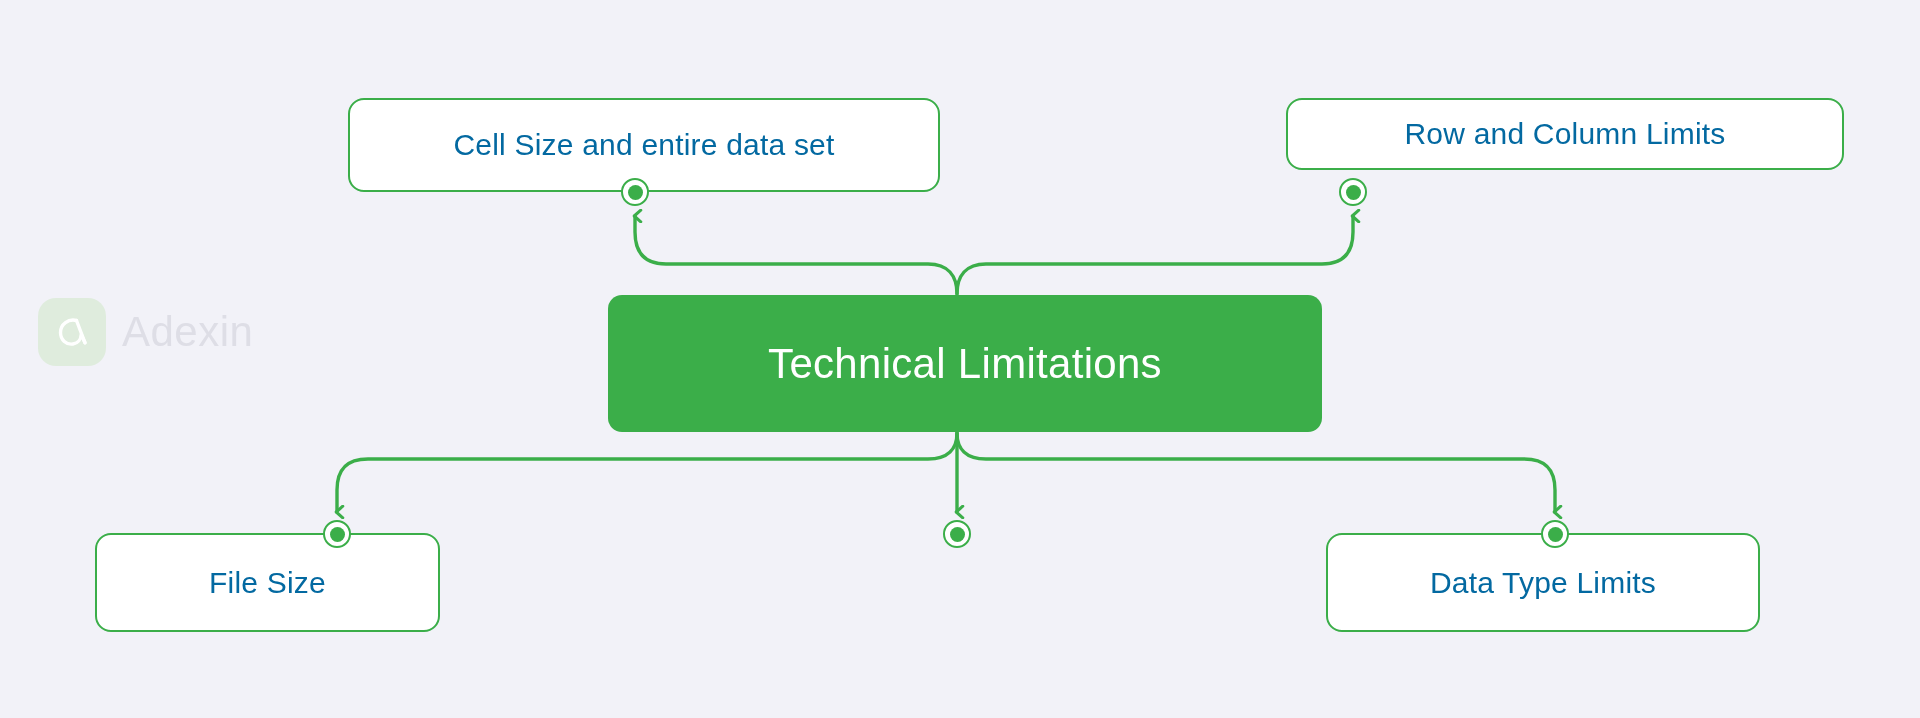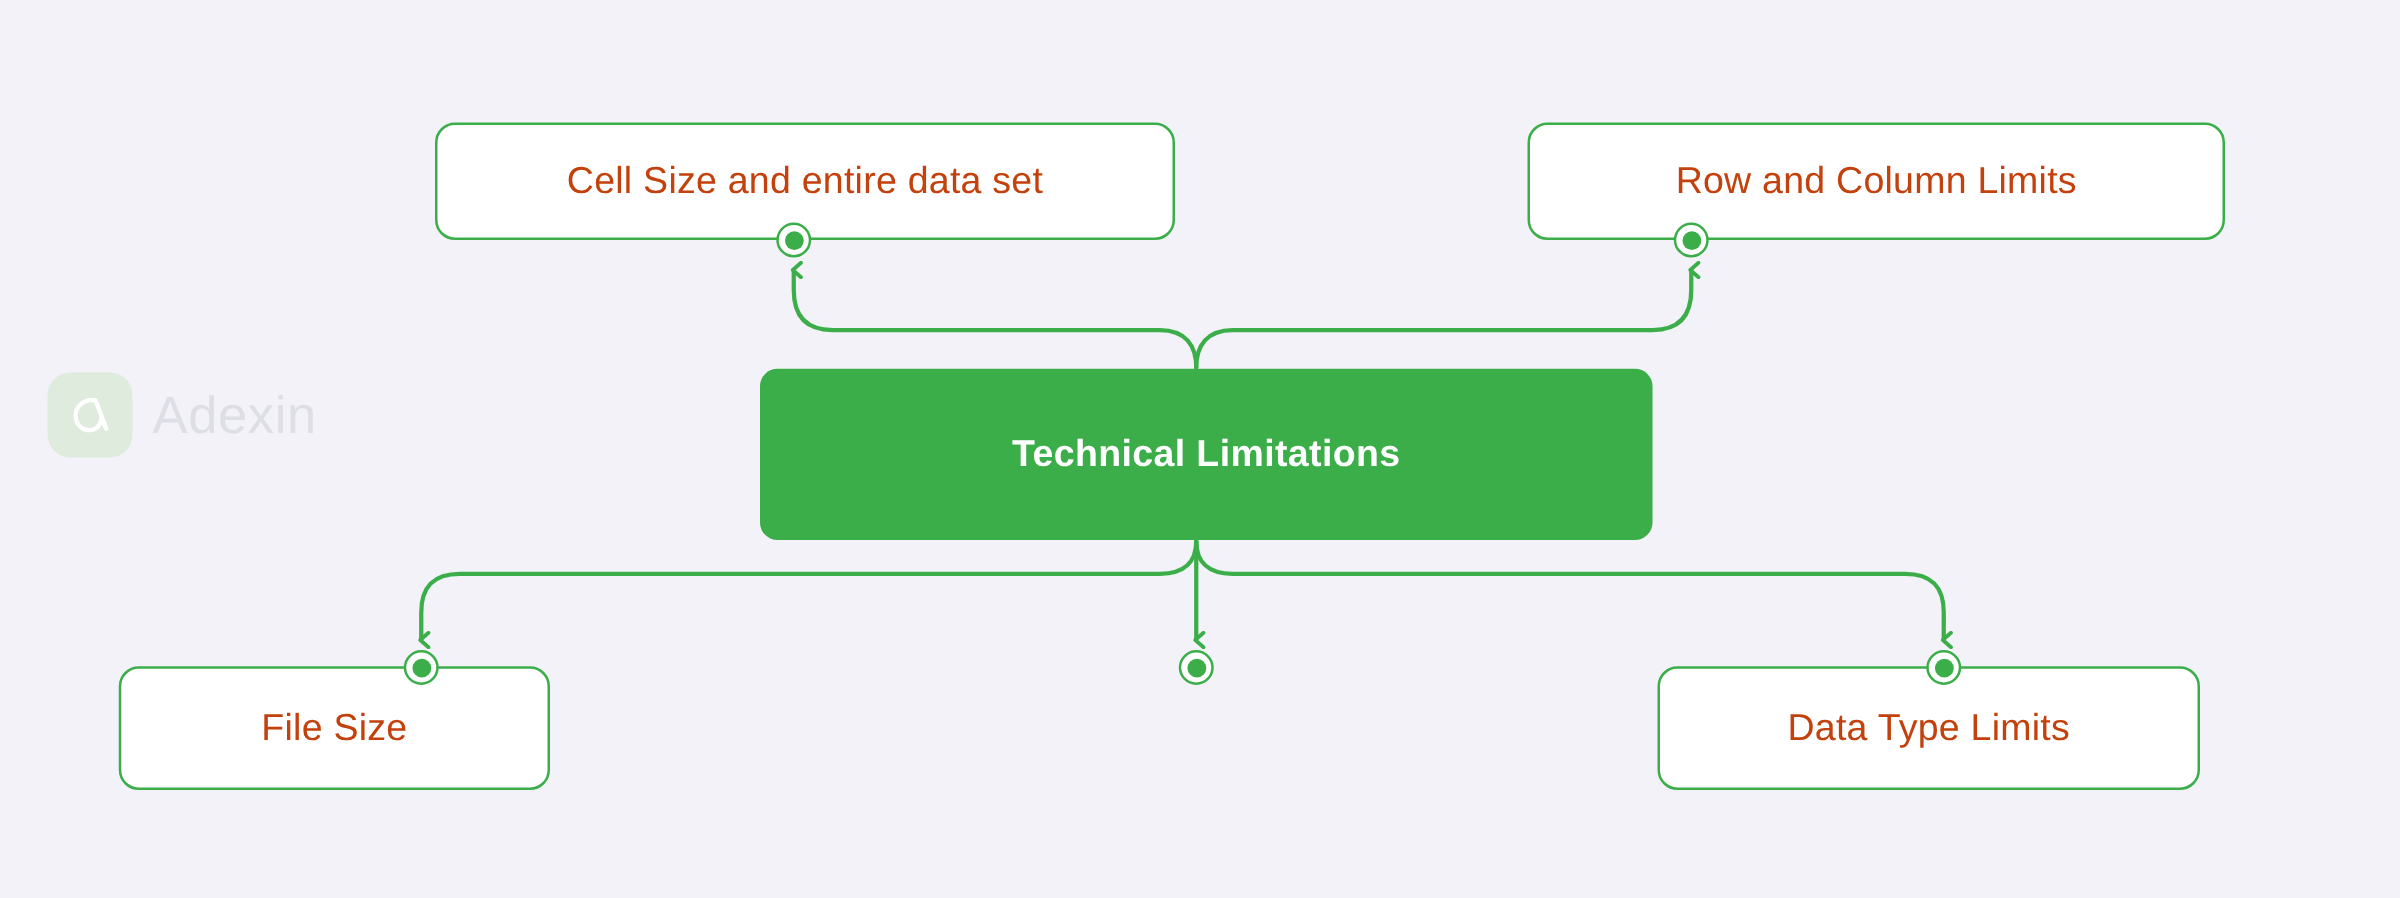--- a/index.html
+++ b/index.html
@@ -61,33 +61,33 @@
     justify-content: center;
     text-align: center;
   }
   .node-box.leaf {
     background: #ffffff;
     border: 2.4px solid #3bae49;
     border-radius: 16px;
   }
   .node-box.leaf .node-label {
     font-size: 30px;
-    color: #c2410c;
+    color: #0369a1;
     font-weight: 400;
     letter-spacing: 0.2px;
     padding: 0 18px;
   }
   .node-box.root {
     background: #3bae49;
     border-radius: 14px;
   }
   .node-box.root .node-label {
-    font-size: 30px;
+    font-size: 42px;
     color: #ffffff;
-    font-weight: 700;
+    font-weight: 400;
     letter-spacing: 0.3px;
   }
 
   
   .port-dot {
     position: absolute;
     width: 28px;
     height: 28px;
     box-sizing: border-box;
     border-radius: 50%;
@@ -162,21 +162,21 @@
       </svg>
     </div>
     <div class="logo-word">Adexin</div>
   </div>
 
   <div class="node-box leaf" style="left:348px; top:98px; width:592px; height:94px;">
     <span class="node-label">Cell Size and entire data set</span>
   </div>
   <div class="port-dot" style="left:621px; top:178px;"></div>
 
-  <div class="node-box leaf" style="left:1222px; top:98px; width:558px; height:94px;">
+  <div class="node-box leaf" style="left:1286px; top:98px; width:558px; height:72px;">
     <span class="node-label">Row and Column Limits</span>
   </div>
   <div class="port-dot" style="left:1339px; top:178px;"></div>
 
   <div class="node-box root" style="left:608px; top:295px; width:714px; height:137px;">
     <span class="node-label">Technical Limitations</span>
   </div>
 
   <div class="node-box leaf" style="left:95px; top:533px; width:345px; height:99px;">
     <span class="node-label">File Size</span>

